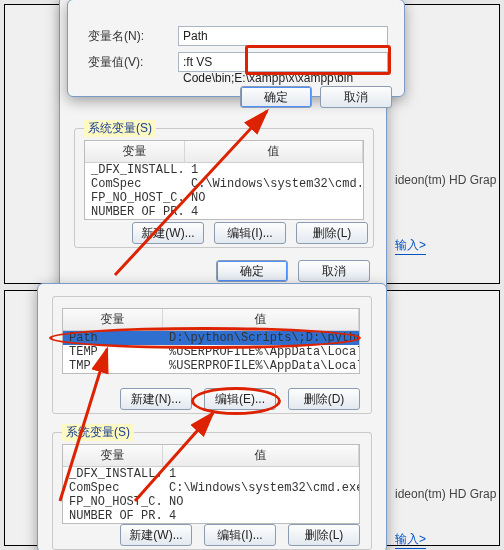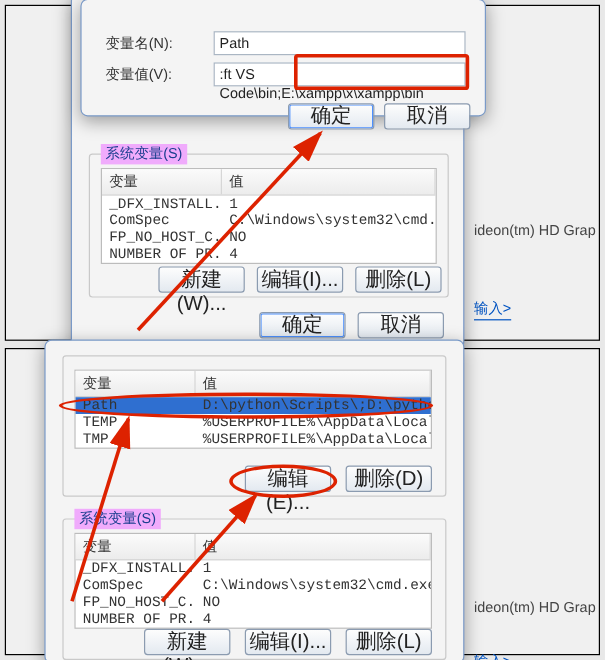--- a/index.html
+++ b/index.html
@@ -6,44 +6,44 @@
   body { margin: 0; background: #e8e8e8; width: 504px; }
   .stack { display: flex; flex-direction: column; gap: 6px; padding: 4px; }
   .shot { position: relative; background: #f0f0f0; border: 1px solid #000; }
 
   
   .dialog {
     position: absolute; background: #f4f4f4; border: 1px solid #7a9ac8;
     border-radius: 6px; box-shadow: 0 4px 14px rgba(0,0,0,.35);
   }
   .inner { position: absolute; background: #f4f4f4; border: 1px solid #c9c9c9; border-radius: 3px; }
-  .group-label { position: absolute; background: #f0abfc; padding: 0 4px; color: #1a3e8f; }
+  .group-label { position: absolute; background: #fef9c3; padding: 0 4px; color: #1a3e8f; }
   .lbl { position: absolute; color: #333; }
   .textbox {
     position: absolute; height: 20px; border: 1px solid #aab6c3; background: #fff;
     padding: 1px 4px; line-height: 16px; font-size: 12px; color: #222;
   }
   .btn {
     position: absolute; width: 72px; height: 22px; text-align: center; line-height: 20px;
     background: linear-gradient(#fdfdfd,#e3e9f0); border: 1px solid #8b9bb0; border-radius: 3px;
-    color: #222; font-size: 17px;
+    color: #222; font-size: 12px;
   }
   .btn.default { box-shadow: 0 0 0 1px #4d90fe inset; }
 
   
   .tbl { position: absolute; border: 1px solid #bcbcbc; background: #fff; }
   .thead { display: flex; background: linear-gradient(#fbfbfb,#ececec); border-bottom: 1px solid #cfcfcf; }
-  .th { padding: 2px 6px; border-right: 1px solid #d6d6d6; color: #333; }
+  .th { padding: 2px 6px; border-right: 1px solid #d6d6d6; color: #333; text-align: center; }
   .trow { display: flex; }
   .td { padding: 0 6px; white-space: nowrap; overflow: hidden; text-overflow: clip; font-family: Consolas, "Courier New", monospace; font-size: 12px; line-height: 14px; color: #333; }
   .c0 { width: 100px; }
   .c1 { flex: 1; }
   .sel { background: #2f6fd0; color: #fff; }
 
-  .bg-text { position: absolute; color: #444; font-size: 12px; margin-top: 12px; }
+  .bg-text { position: absolute; color: #444; font-size: 12px; }
   .bg-text.blue { color: #0053c1; border-bottom: 1px solid #0053c1; }
 
   
   .ov { position: absolute; pointer-events: none; }
   .rect { border: 3px solid #d20; border-radius: 3px; }
   .oval { border: 3px solid #d20; border-radius: 50%; }
   svg.arrow { position: absolute; top: 0; left: 0; width: 100%; height: 100%; pointer-events: none; }
 </style>
 </head>
 <body>
@@ -140,20 +140,21 @@
               <div class="td c0">TEMP</div>
               <div class="td c1">%USERPROFILE%\AppData\Local\Temp</div>
             </div>
             <div class="trow">
               <div class="td c0">TMP</div>
               <div class="td c1">%USERPROFILE%\AppData\Local\Temp</div>
             </div>
           </div>
       </div>
 
+      <div class="btn" style="left:82px;  top:104px">新建(N)...</div>
       <div class="btn" style="left:166px; top:104px">编辑(E)...</div>
       <div class="btn" style="left:250px; top:104px">删除(D)</div>
 
       <div class="inner" style="left:14px; top:148px; width:320px; height:118px"></div>
       <div class="group-label" style="left:24px; top:140px">系统变量(S)</div>
 
       <div class="tbl" style="left:24px; top:160px; width:298px;">
         <div class="thead">
           <div class="th c0">变量</div>
           <div class="th c1">值</div>

